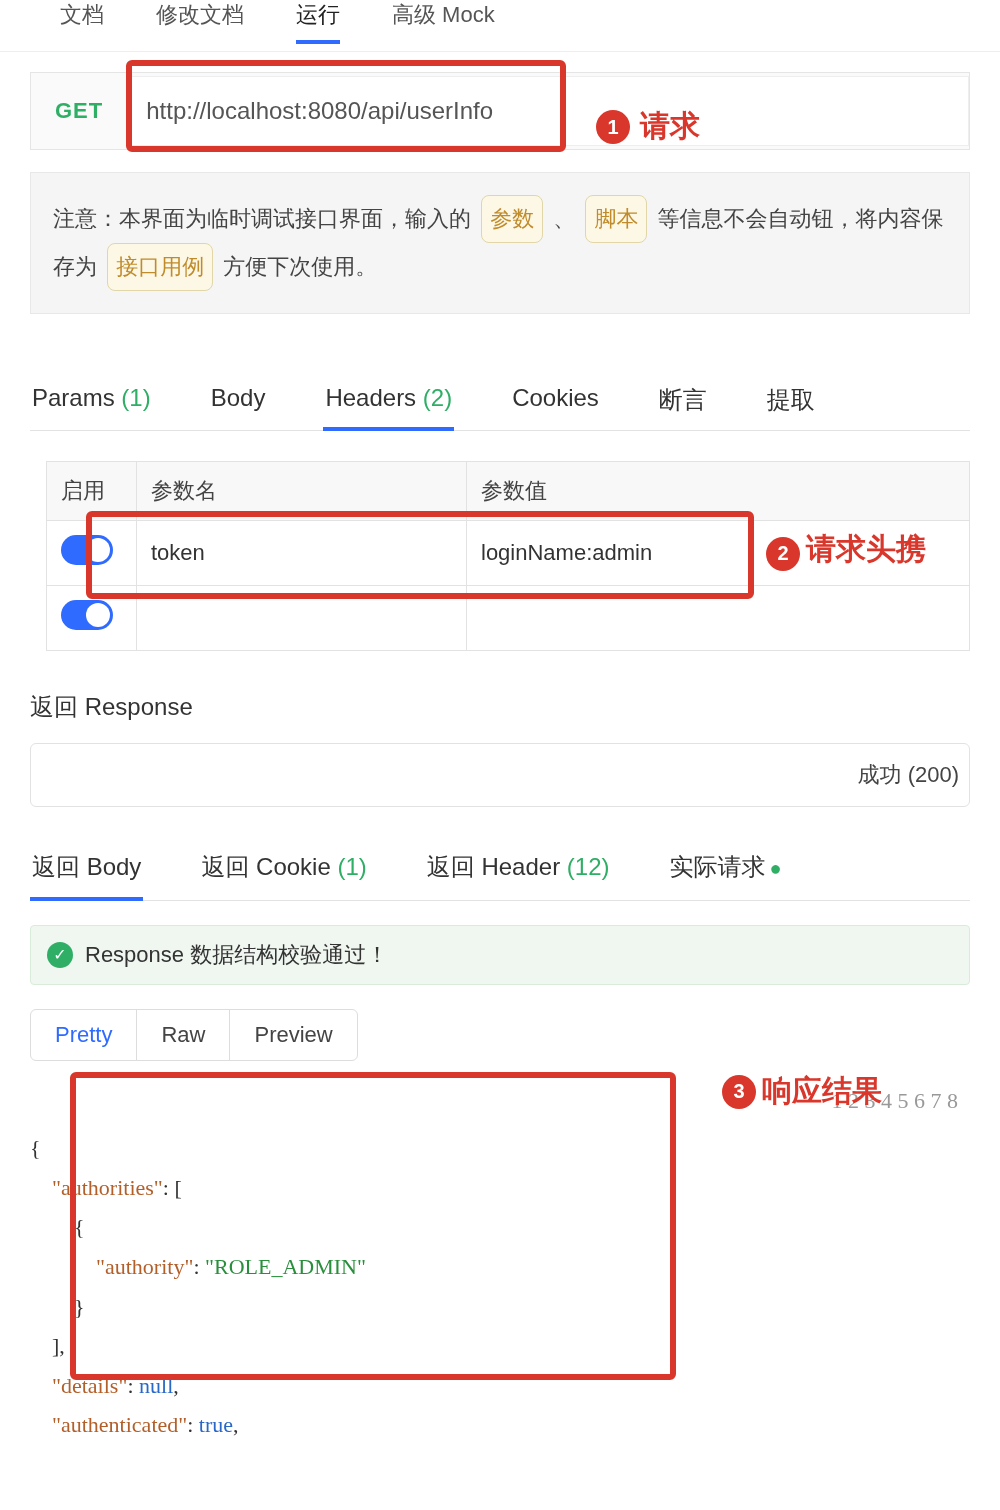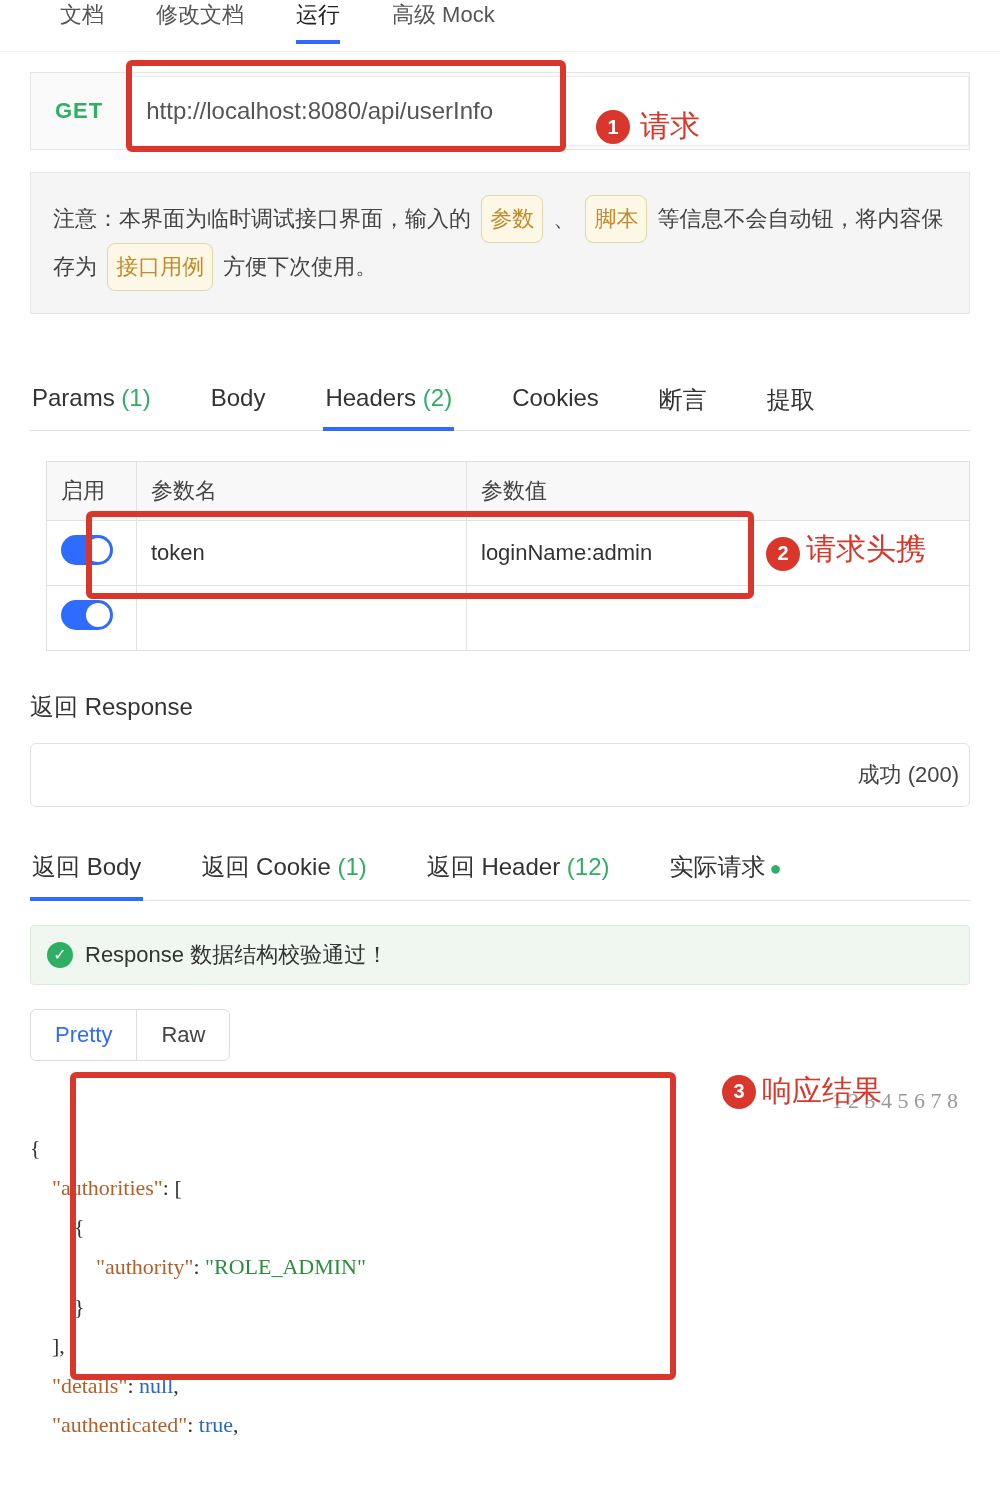--- a/index.html
+++ b/index.html
@@ -61,21 +61,21 @@
     background: #d9372b;
     color: #fff;
     font-weight: 700;
     display: flex; align-items: center; justify-content: center;
     font-size: 20px;
   }
   .badge-label {
     position: absolute;
     color: #d9372b;
     font-size: 30px;
-    font-weight: 400;
+    font-weight: 700;
   }
   .b1 { left: 596px; top: 58px; }
   .bl1 { left: 640px; top: 54px; }
 
   
   .note-box {
     margin: 22px 30px 0 30px;
     background: #f5f5f5;
     border: 1px solid #e8e8e8;
     padding: 22px 22px;
@@ -320,20 +320,21 @@
 
 <div class="valid-banner">
   <span class="check-ic">✓</span>
   <span>Response 数据结构校验通过！</span>
 </div>
 
 <div class="view-wrap">
   <div class="view-btns">
     <div class="vbtn active">Pretty</div>
     <div class="vbtn">Raw</div>
+    <div class="vbtn">Preview</div>
   </div>
 
   <div class="code-box">
     <div class="gutter" id="code-gutter">1
 2
 3
 4
 5
 6
 7

